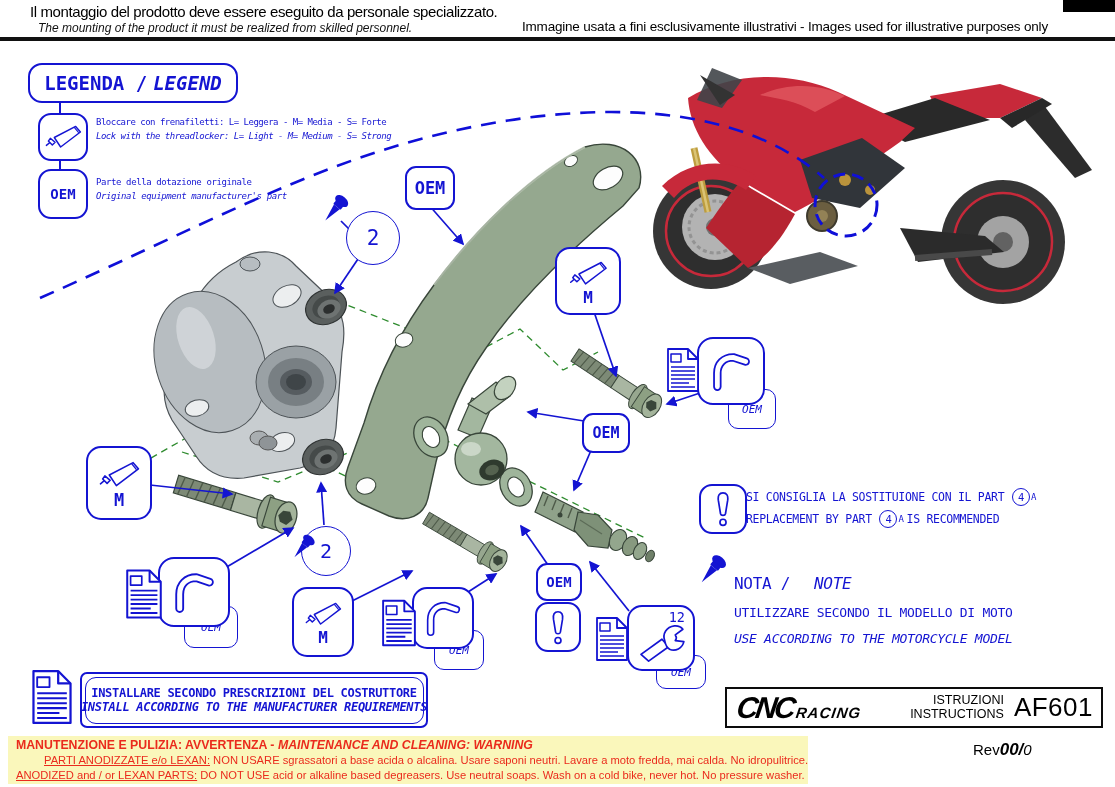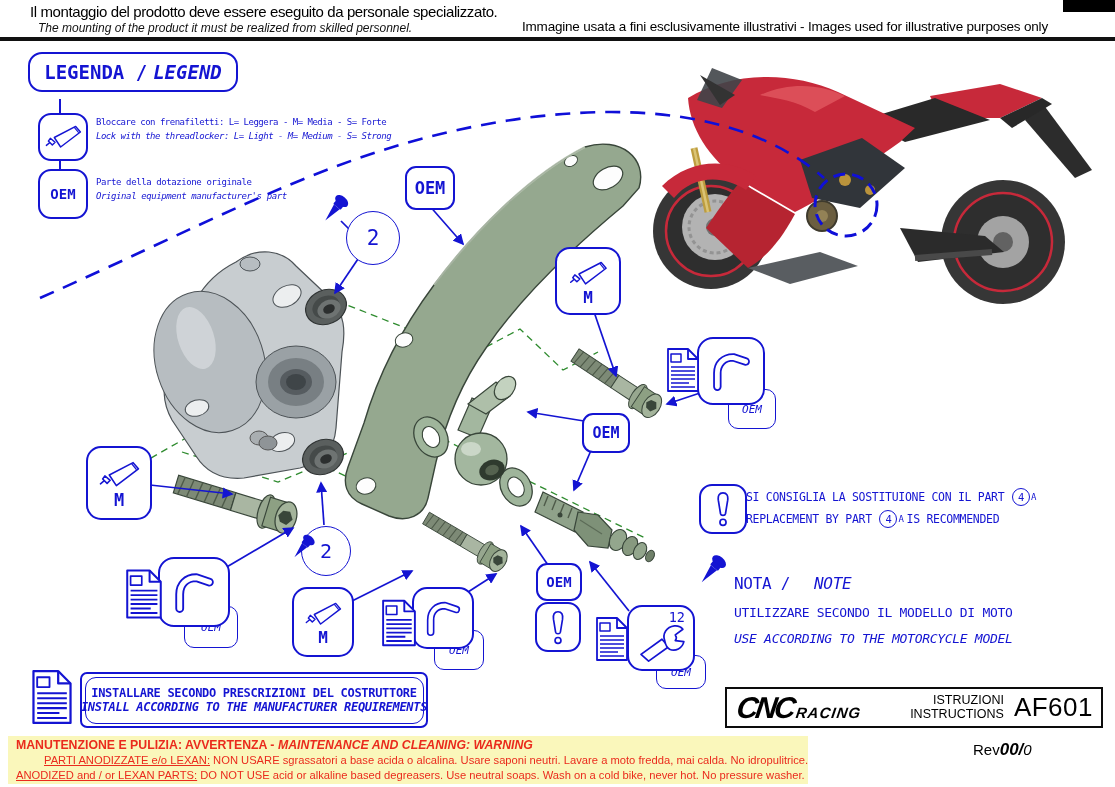--- a/index.html
+++ b/index.html
@@ -79,21 +79,21 @@
       </symbol>
     </defs>
   </svg>
 
   <div class="abs sans" style="left:30px;top:3px;font-size:15px;letter-spacing:-0.4px;color:#000;">Il montaggio del prodotto deve essere eseguito da personale specializzato.</div>
   <div class="abs sans it" style="left:38px;top:21px;font-size:12px;color:#111;">The mounting of the product it must be realized from skilled personnel.</div>
   <div class="abs sans" style="left:522px;top:19px;font-size:13.5px;letter-spacing:-0.2px;color:#000;white-space:nowrap;">Immagine usata a fini esclusivamente illustrativi - Images used for illustrative purposes only</div>
   <div class="hr" style="left:0;top:37px;width:1115px;height:3.5px;"></div>
   <div class="abs" style="left:1063px;top:0;width:52px;height:12px;background:#000;"></div>
 
-  <div class="co" style="left:28px;top:52px;width:206px;height:36px;border-width:2.2px;border-radius:14px;gap:6px;font-size:19px;font-weight:bold;">
+  <div class="co" style="left:28px;top:63px;width:206px;height:36px;border-width:2.2px;border-radius:14px;gap:6px;font-size:19px;font-weight:bold;">
     <span>LEGENDA /</span>
     <span class="it">LEGEND</span>
   </div>
   <div class="abs" style="left:59px;top:99px;width:2px;height:14px;background:var(--blue);"></div>
   <div class="co" style="left:38px;top:113px;width:46px;height:44px;border-radius:13px;">
     <svg width="38" height="27">
         <use href="#sym-tube"></use>
       </svg>
   </div>
   <div class="abs blue mono" style="left:96px;top:117px;font-size:9px;letter-spacing:-0.5px;white-space:nowrap;">Bloccare con frenafiletti: L= Leggera - M= Media - S= Forte</div>

